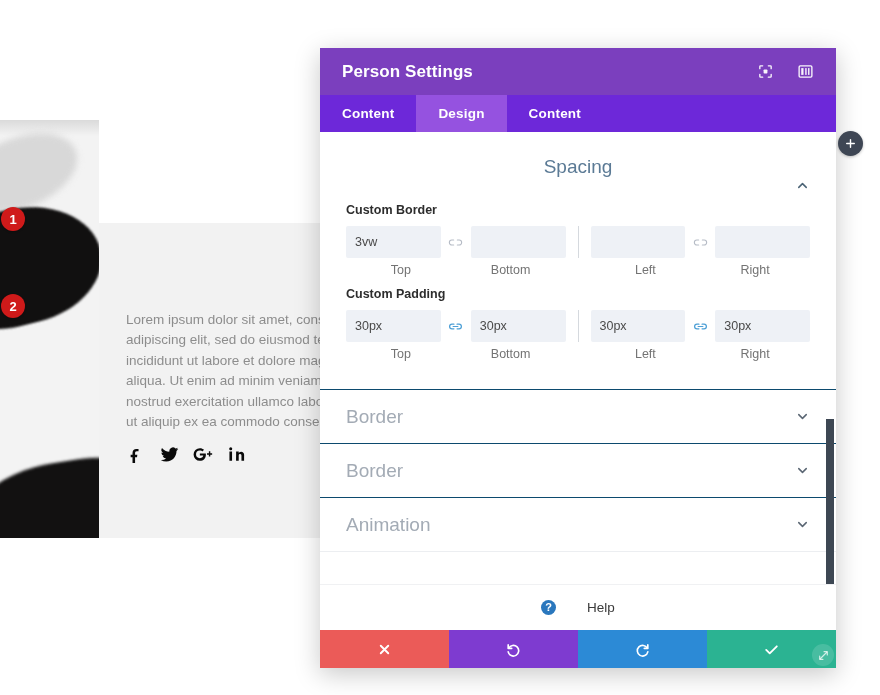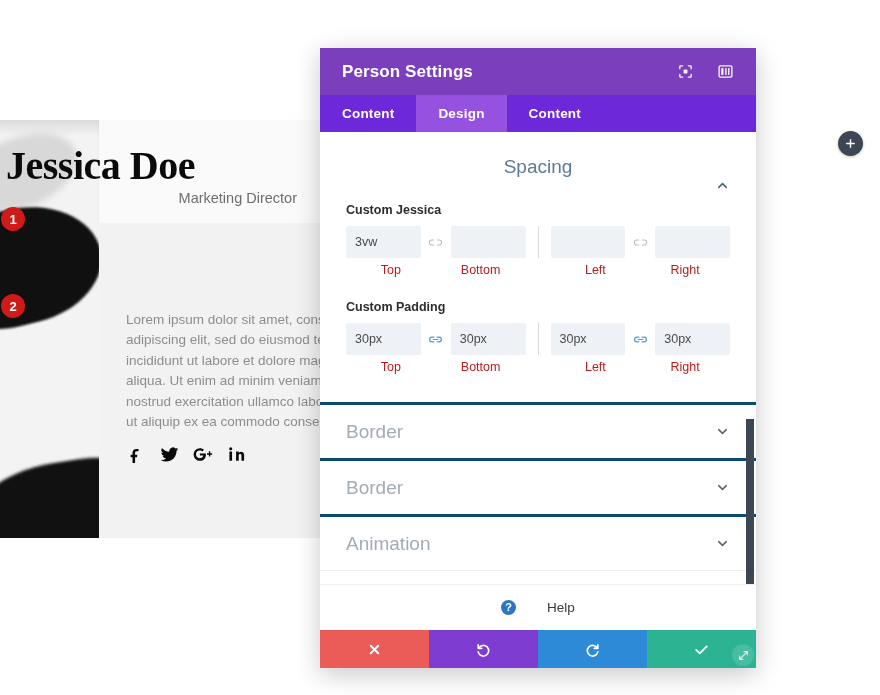--- a/index.html
+++ b/index.html
@@ -170,21 +170,21 @@
     z-index: 30;
     box-shadow: 0 1px 3px rgba(0,0,0,.25);
   }
   #add-button svg { display: block; }
 
   
   #settings-modal {
     position: absolute;
     left: 320px;
     top: 48px;
-    width: 436px;
+    width: 516px;
     height: 620px;
     background: #ffffff;
     box-shadow: 0 6px 24px rgba(0,0,0,.22);
     z-index: 20;
     display: flex;
     flex-direction: column;
   }
 
   .modal-header {
     height: 47px;
@@ -332,21 +332,21 @@
   }
   .quad-labels .ql-divider {
     width: 1px;
     margin: 0 12px;
     flex: none;
   }
   .quad-labels .ql-cell {
     flex: 1 1 0;
     text-align: center;
     font-size: 12.5px;
-    color: #b91c1c;
+    color: #737373;
   }
 
   .badge {
     position: absolute;
     left: 1px;
     width: 24px;
     height: 24px;
     border-radius: 50%;
     background: #cf1a1a;
     color: #ffffff;
@@ -358,21 +358,21 @@
     z-index: 25;
     box-shadow: 0 1px 2px rgba(0,0,0,.25);
   }
   #badge-1 { top: 207px; }
   #badge-2 { top: 294px; }
 
   
   .accordion-list { margin-top: 28px; }
   .acc-row {
     height: 53px;
-    border-top: 3px solid #0c4a6e;
+    border-top: 1px solid #0c4a6e;
     display: flex;
     align-items: center;
     padding: 0 26px;
   }
   .acc-row:last-child { border-bottom: 1px solid #eceef1; }
   .acc-title {
     font-size: 19px;
     color: #a3abb5;
   }
   .acc-chevron {
@@ -465,24 +465,20 @@
 <div id="page-bg">
   <div class="bg-top-strip"></div>
 
   <div class="person-photo">
     <div class="photo-blob-b"></div>
     <div class="photo-blob-a"></div>
     <div class="photo-blob-c"></div>
     <div class="photo-shadow-top"></div>
   </div>
 
-  <div class="name-card">
-    <div class="person-name">Jessica Doe</div>
-    <div class="person-role">Marketing Director</div>
-  </div>
 
   <div class="bio-block">
     <div class="bio-text">Lorem ipsum dolor sit amet, consectetur adipiscing elit, sed do eiusmod tempor incididunt ut labore et dolore magna aliqua. Ut enim ad minim veniam, quis nostrud exercitation ullamco laboris nisi ut aliquip ex ea commodo consequat</div>
     <div class="social-row">
       <span class="s-ico">
         <svg width="18" height="18" viewBox="0 0 24 24" fill="currentColor">
             <path d="M14.6 8.2h2.1V5.4c-.4-.05-1.6-.16-3-.16-2.97 0-5 1.86-5 5.28V13H6.2v3.2h2.5V24h3.4v-7.8h2.6l.4-3.2h-3V10.8c0-1.5.4-2.6 2.5-2.6z"></path>
           </svg>
       </span>
       <span class="s-ico">
@@ -548,21 +544,21 @@
       <div class="section-open-head">
         <div class="section-open-title">Spacing</div>
         <span class="section-chevron">
           <svg width="15" height="15" viewBox="0 0 24 24" fill="none" stroke="currentColor" stroke-width="2.4" stroke-linecap="round" stroke-linejoin="round">
             <path d="M6 15l6-6 6 6"></path>
           </svg>
         </span>
       </div>
 
       <div class="field-group">
-        <div class="field-label">Custom Jessica</div>
+        <div class="field-label">Custom Border</div>
         <div class="quad-row">
           <div class="quad-half">
             <input class="spin-input" type="text" value="3vw" style="">
             <span class="link-toggle unlinked">
               <svg width="17" height="13" viewBox="0 0 26 18" fill="none" stroke="currentColor" stroke-width="1.7" stroke-linecap="round">
                 <path d="M10.2 5.2H7.4a3.8 3.8 0 0 0 0 7.6h2.8"></path>
                 <path d="M15.8 5.2h2.8a3.8 3.8 0 0 1 0 7.6h-2.8"></path>
               </svg>
             </span>
             <input class="spin-input" type="text" value="" style="">
@@ -585,21 +581,21 @@
             <div class="ql-cell">Bottom</div>
           </div>
           <div class="ql-divider"></div>
           <div class="ql-half">
             <div class="ql-cell">Left</div>
             <div class="ql-cell">Right</div>
           </div>
         </div>
       </div>
 
-      <div class="field-group" style="margin-top:23px;">
+      <div class="field-group" style="margin-top:10px;">
         <div class="field-label">Custom Padding</div>
         <div class="quad-row">
           <div class="quad-half">
             <input class="spin-input" type="text" value="30px" style="">
             <span class="link-toggle linked">
               <svg width="17" height="13" viewBox="0 0 26 18" fill="none" stroke="currentColor" stroke-width="1.9" stroke-linecap="round">
                 <path d="M10.6 5.4H7.6a3.6 3.6 0 0 0 0 7.2h3"></path>
                 <path d="M15.4 5.4h3a3.6 3.6 0 0 1 0 7.2h-3"></path>
                 <path d="M9.4 9h7.2"></path>
               </svg>

